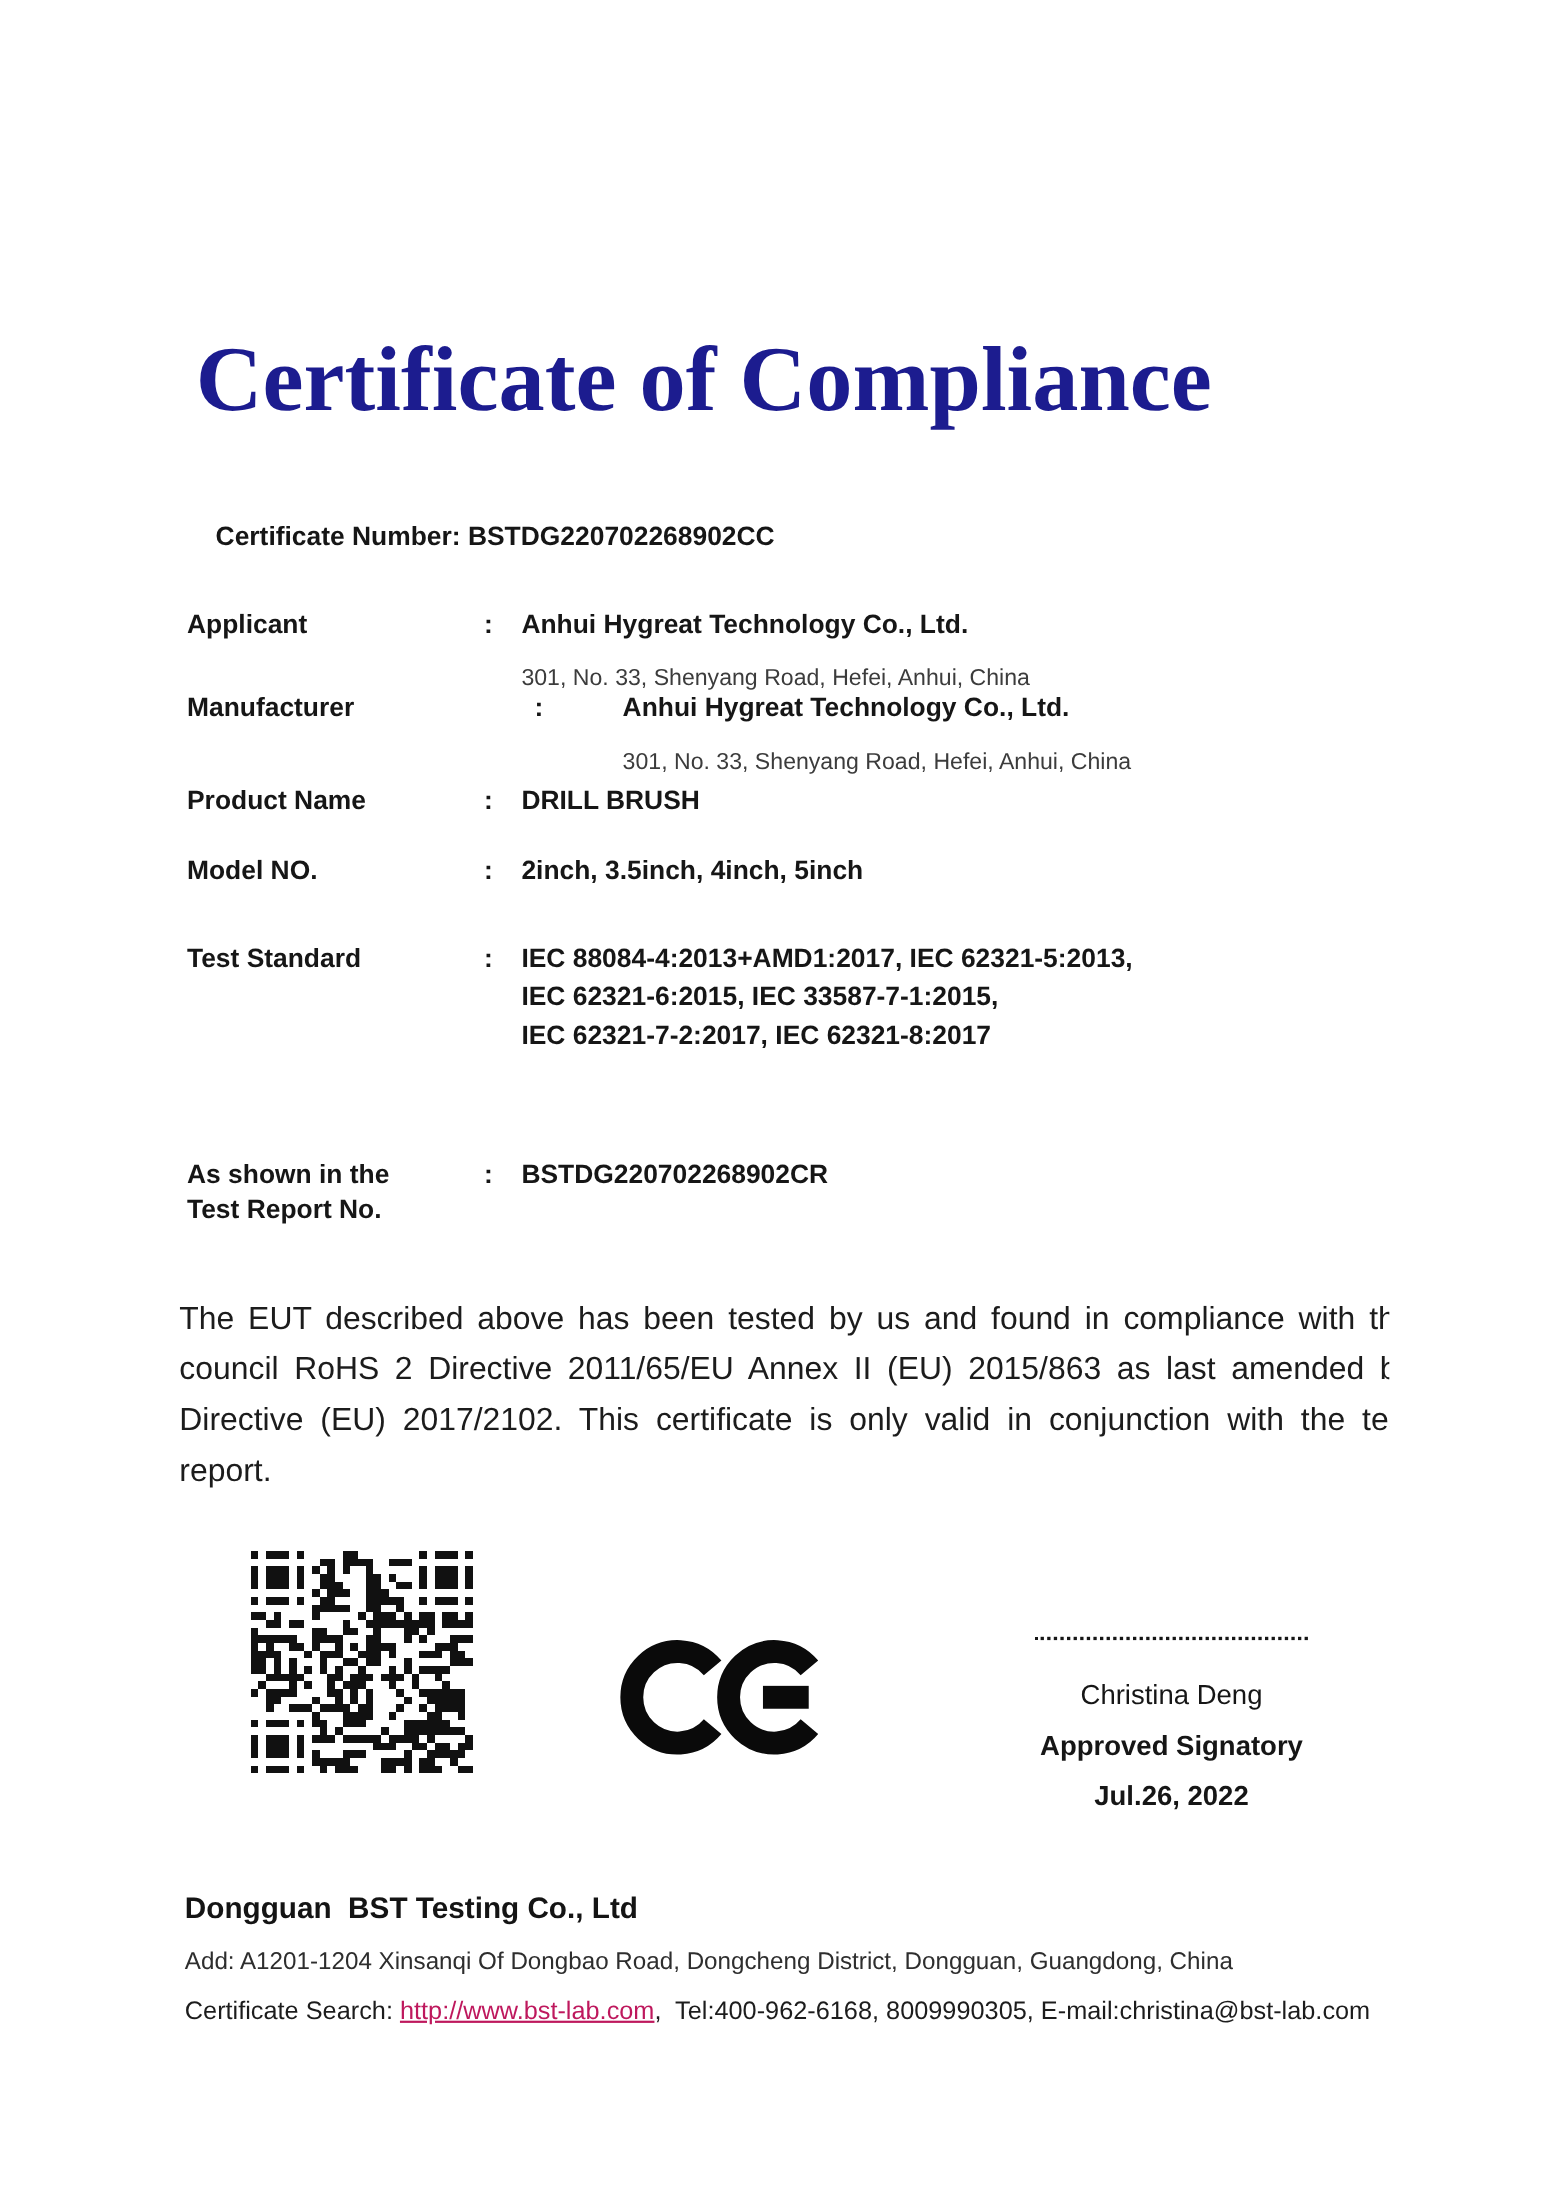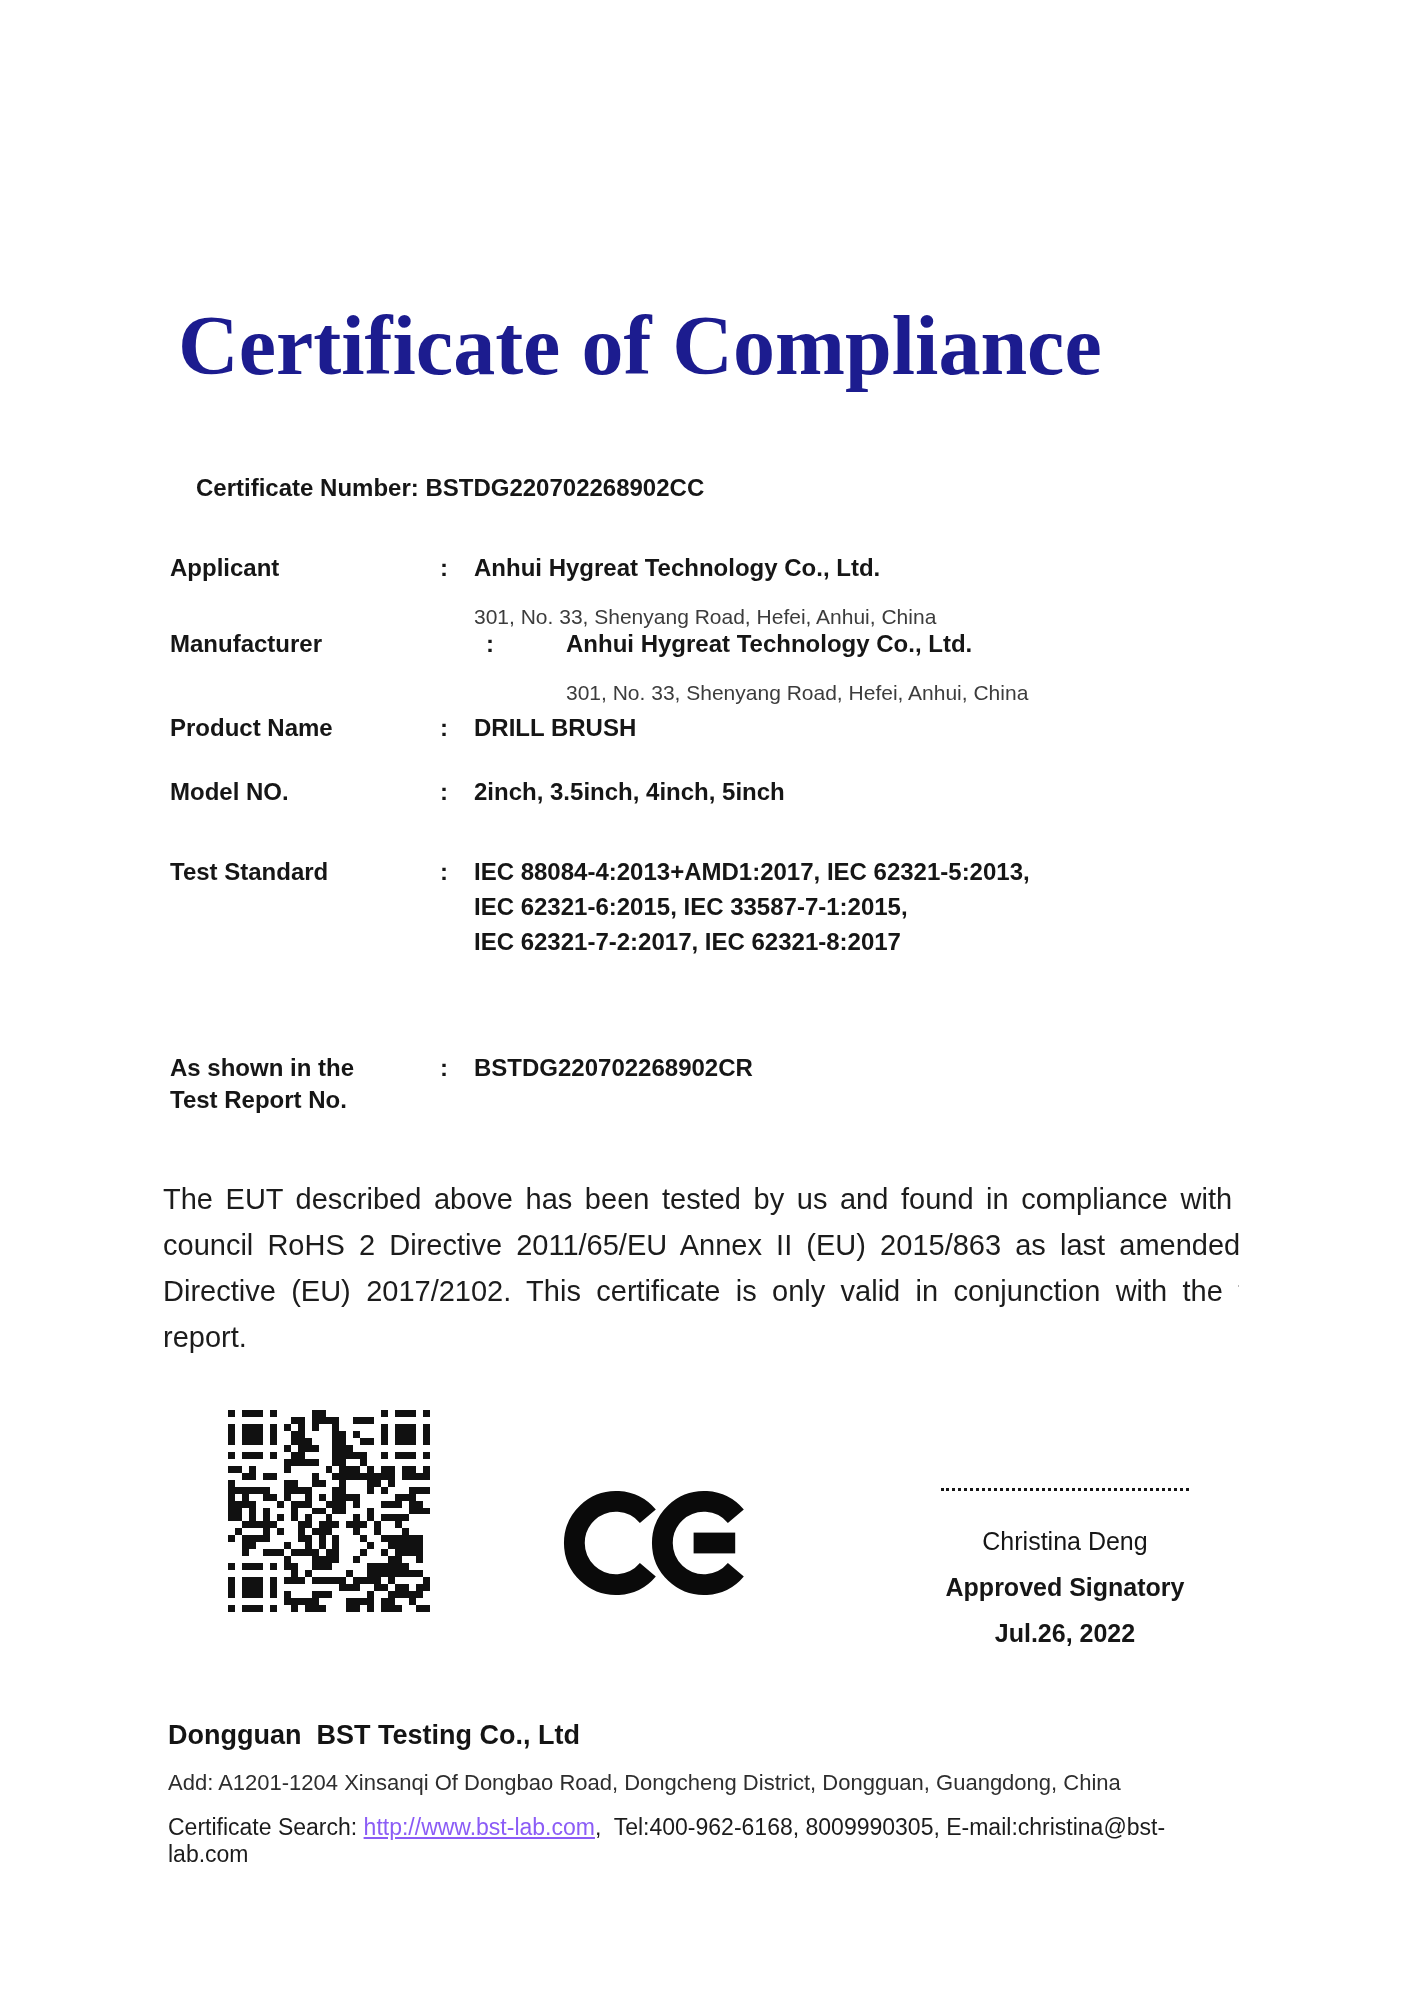--- a/index.html
+++ b/index.html
@@ -4,20 +4,21 @@
 <style>
   html,body{margin:0;padding:0;background:#ffffff;}
   .page{
     position:relative;
     width:1239px;
     height:2000px;
     background:#ffffff;
     font-family:"Liberation Sans", sans-serif;
     color:#1e1e1e;
     overflow:hidden;
+    padding-left:24px;
   }
   .title{
     position:absolute;
     left:178px; top:302px;
     font-family:"Liberation Serif", serif;
     font-weight:bold;
     font-size:84px;
     line-height:1.05;
     color:#1c1c8f;
     letter-spacing:0px;
@@ -138,21 +139,21 @@
     white-space:pre-wrap;
   }
   .footer-search{
     position:absolute;
     left:168px; top:1814px;
     font-size:23px;
     color:#1c1c1c;
     white-space:pre-wrap;
   }
   .footer-search a{
-    color:#8b5cf6;
+    color:#be185d;
     text-decoration:underline;
   }
 </style>
 </head>
 <body>
 
 <div class="page">
 
   <div class="title">Certificate of Compliance</div>
 

